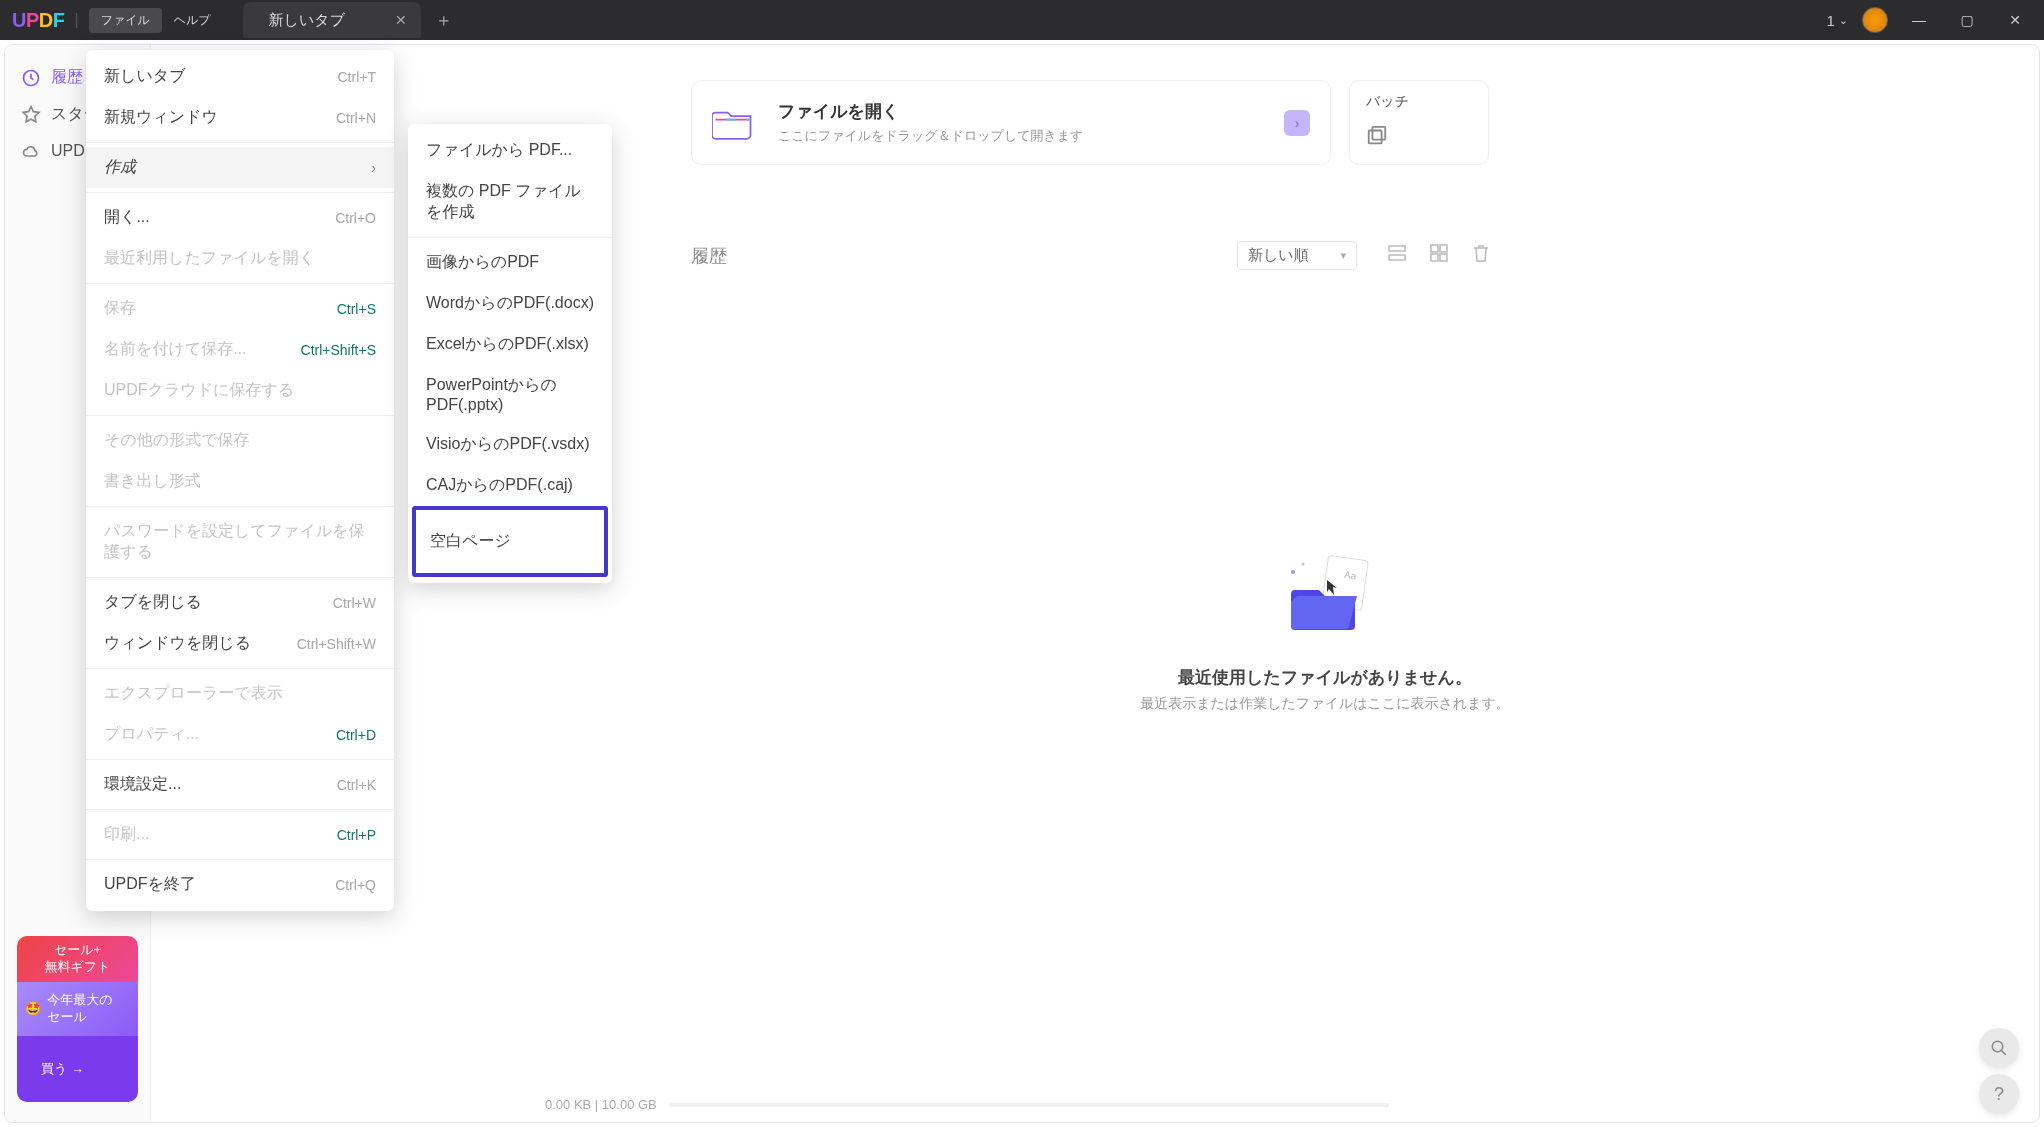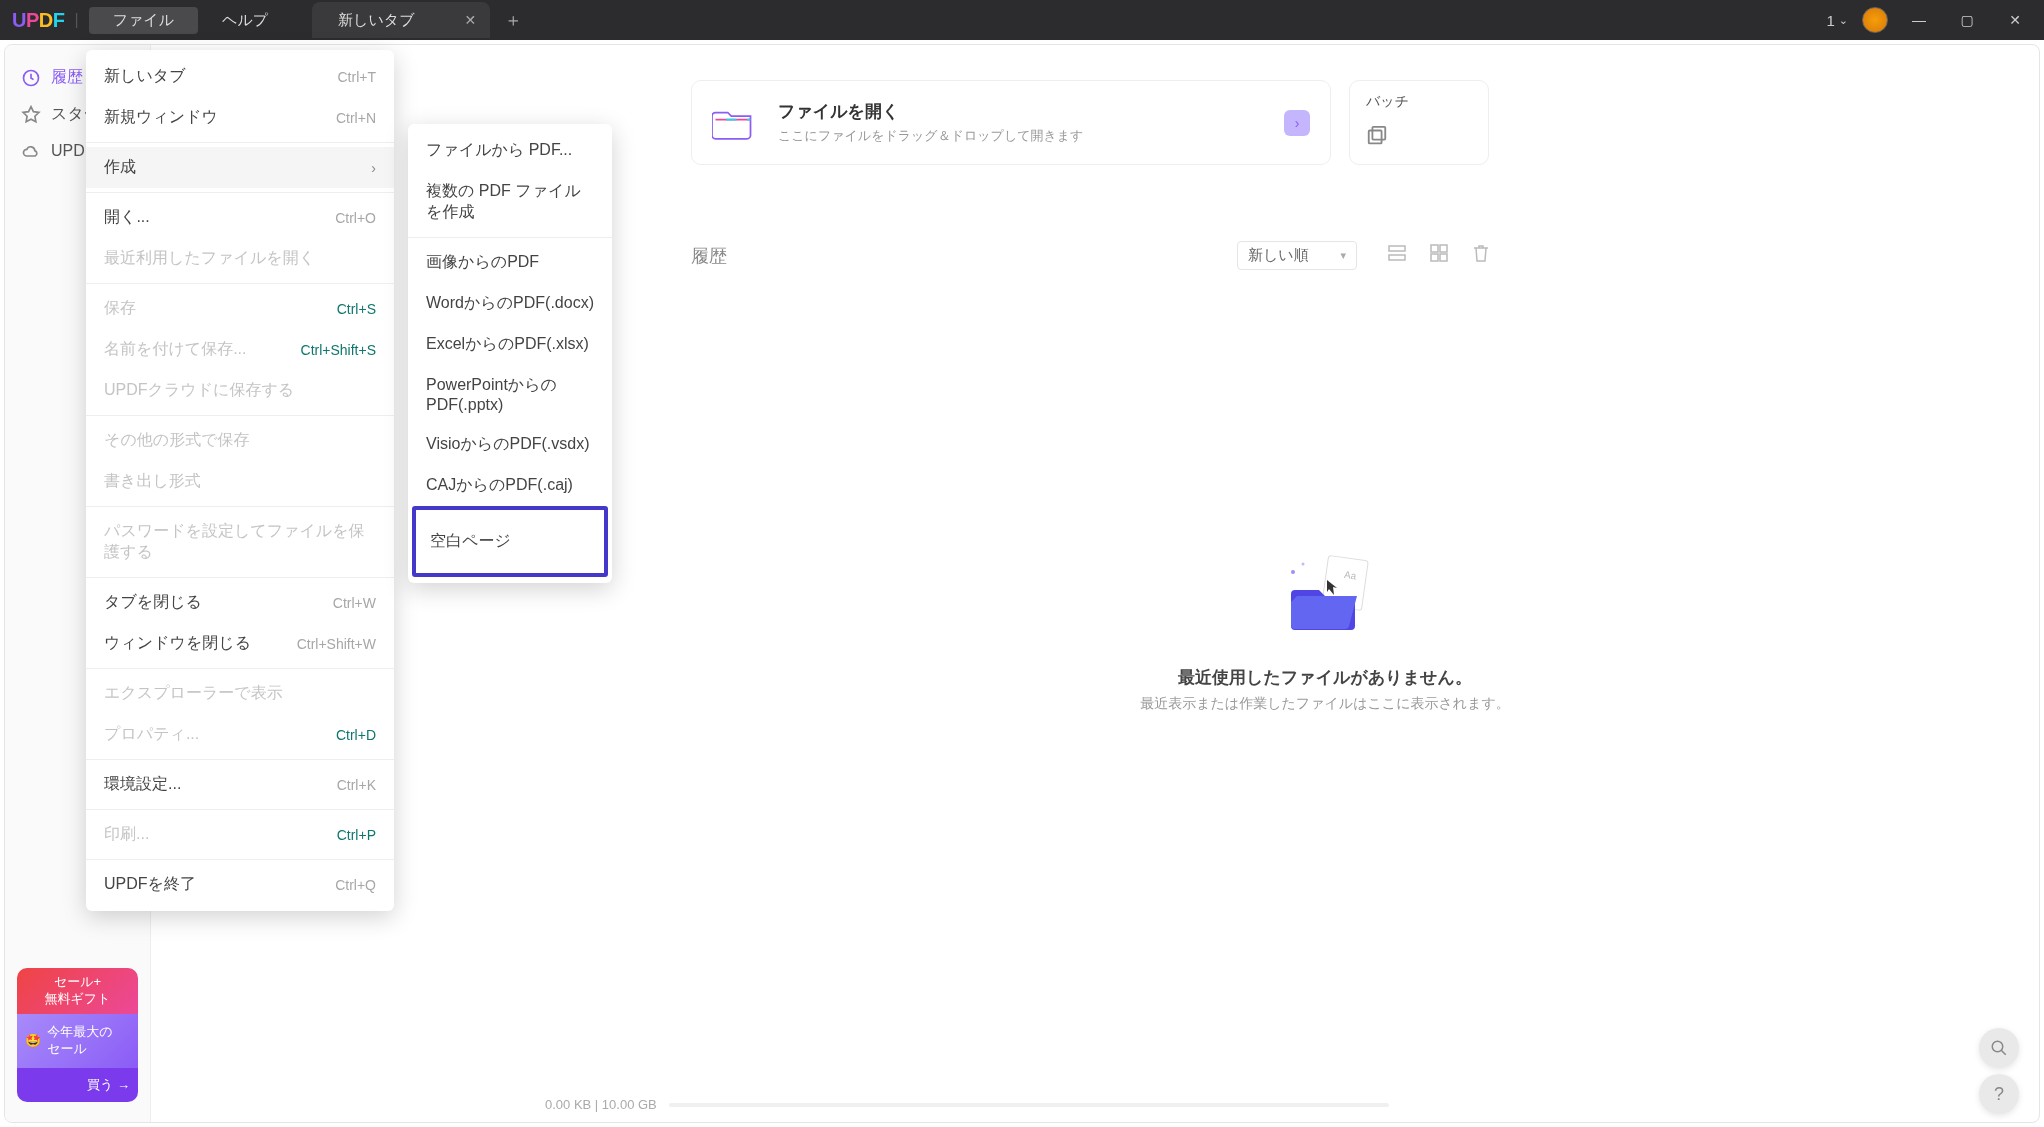--- a/index.html
+++ b/index.html
@@ -5,41 +5,41 @@
   * { margin: 0; padding: 0; box-sizing: border-box; font-family: -apple-system, BlinkMacSystemFont, "Segoe UI", sans-serif; }
   body { background: #fff; width: 2044px; height: 1127px; overflow: hidden; position: relative; }
 
   .titlebar { height: 40px; background: #2c2c2e; display: flex; align-items: center; padding: 0 12px; color: #ddd; font-size: 16px; }
   .logo { color: #8b5cf6; font-weight: bold; font-size: 20px; letter-spacing: -0.5px; }
   .logo span.u { color: #8b5cf6; }
   .logo span.p { color: #ec4899; }
   .logo span.d { color: #fbbf24; }
   .logo span.f { color: #22d3ee; }
   .tb-sep { color: #555; margin: 0 10px; }
-  .tb-menu { padding: 4px 24px; cursor: pointer; font-size: 15px; }
+  .tb-menu { padding: 4px 12px; cursor: pointer; font-size: 12px; }
   .tb-menu.active { background: #4a4a4d; border-radius: 4px; }
   .tab { display: flex; align-items: center; background: #3a3a3c; height: 36px; margin-left: 20px; padding: 0 14px 0 26px; border-radius: 8px 8px 0 0; font-size: 15px; color: #ddd; }
   .tab-close { margin-left: 50px; font-size: 14px; color: #aaa; cursor: pointer; }
   .tab-add { margin-left: 14px; color: #aaa; font-size: 18px; cursor: pointer; }
   .tb-right { margin-left: auto; display: flex; align-items: center; gap: 14px; }
   .tabcount { font-size: 15px; color: #ccc; display: flex; align-items: center; gap:4px;}
   .avatar { width: 26px; height: 26px; border-radius: 50%; background: radial-gradient(circle, #f59e0b, #d97706); border: 1px solid #666; }
   .winbtn { width: 34px; height: 24px; display: flex; align-items: center; justify-content: center; color: #ccc; cursor: pointer; font-size: 14px; }
 
   .shell { position: absolute; top: 40px; left: 0; right: 0; bottom: 0; border: 1px solid #e5e5e5; border-radius: 8px; margin: 4px; background: #fff; overflow: hidden; }
 
   .sidebar { position: absolute; left: 0; top: 0; bottom: 0; width: 146px; background: #fafafa; border-right: 1px solid #eee; padding-top: 14px; display: flex; flex-direction: column; }
   .sb-item { display: flex; align-items: center; gap: 10px; padding: 8px 16px; font-size: 16px; color: #555; cursor: pointer; }
   .sb-item.active { color: #8b5cf6; }
   .sb-icon { width: 20px; height: 20px; display: flex; align-items: center; justify-content: center; }
 
   .promo { margin: auto 12px 20px 12px; border-radius: 10px; overflow: hidden; font-size: 13px; color: #fff; }
   .promo-top { background: linear-gradient(135deg,#ef4444,#ec4899); padding: 6px; text-align: center; line-height: 1.3; }
   .promo-mid { background: linear-gradient(135deg,#a78bfa,#8b5cf6); padding: 10px 8px; display: flex; align-items: center; gap: 6px; line-height: 1.3; }
-  .promo-bot { background: #7c3aed; padding: 8px; text-align: right; }
+  .promo-bot { background: #7c3aed; padding: 24px; text-align: left; }
 
   .main { position: absolute; left: 146px; right: 0; top: 0; bottom: 0; padding: 35px 80px 0 540px; }
 
   .cards-row { display: flex; gap: 18px; }
   .card-open { flex: 1; max-width: 640px; background: #fff; border: 1px solid #eee; border-radius: 10px; padding: 16px 20px; display: flex; align-items: center; gap: 24px; }
   .folder-icon { width: 42px; height: 36px; }
   .card-open-txt h4 { font-size: 17px; font-weight: 600; color: #333; margin-bottom: 4px; }
   .card-open-txt p { font-size: 13px; color: #999; }
   .card-open-btn { margin-left: auto; width: 26px; height: 26px; background: #c4b5fd; border-radius: 6px; display: flex; align-items: center; justify-content: center; color: #8b5cf6; font-size: 14px; }
   .card-batch { width: 140px; background: #fff; border: 1px solid #eee; border-radius: 10px; padding: 12px 16px; }
@@ -57,21 +57,21 @@
   .empty-state h4 { font-size: 17px; color: #444; margin-bottom: 6px; font-weight: 600; }
   .empty-state p { font-size: 14px; color: #999; }
 
   .storage-bar { position: absolute; bottom: 10px; left: 540px; font-size: 13px; color: #aaa; display: flex; align-items: center; gap: 12px; }
   .storage-track { width: 720px; height: 4px; background: #f0f0f0; border-radius: 2px; }
 
   
   .menu-panel { position: absolute; left: 86px; top: 50px; width: 308px; background: #fff; border-radius: 6px; box-shadow: 0 6px 24px rgba(0,0,0,0.18); padding: 6px 0; z-index: 50; font-size: 16px; }
   .menu-item { display: flex; align-items: center; justify-content: space-between; padding: 10px 18px; color: #444; cursor: pointer; }
   .menu-item.disabled { color: #c4c4c4; cursor: default; }
-  .menu-item.hover { background: #f5f5f5; }
+  .menu-item.hover { background: #f5f5f5; font-style: italic; }
   .menu-shortcut { font-size: 14px; color: #a7a7a7; }
   .menu-item.disabled .menu-shortcut { color: #0f766e; text-align: center; }
   .menu-sep { height: 1px; background: #eee; margin: 4px 0; }
   .menu-chevron { color: #888; font-size: 14px; }
 
   
   .submenu-panel { position: absolute; left: 408px; top: 124px; width: 204px; background: #fff; border-radius: 6px; box-shadow: 0 6px 24px rgba(0,0,0,0.18); padding: 6px 0; z-index: 60; font-size: 16px; }
   .sub-item { padding: 10px 18px; color: #444; cursor: pointer; }
   .sub-item.highlighted { border: 4px solid #4338ca; border-radius: 3px; margin: 0 4px; padding: 21px 14px; }
 

